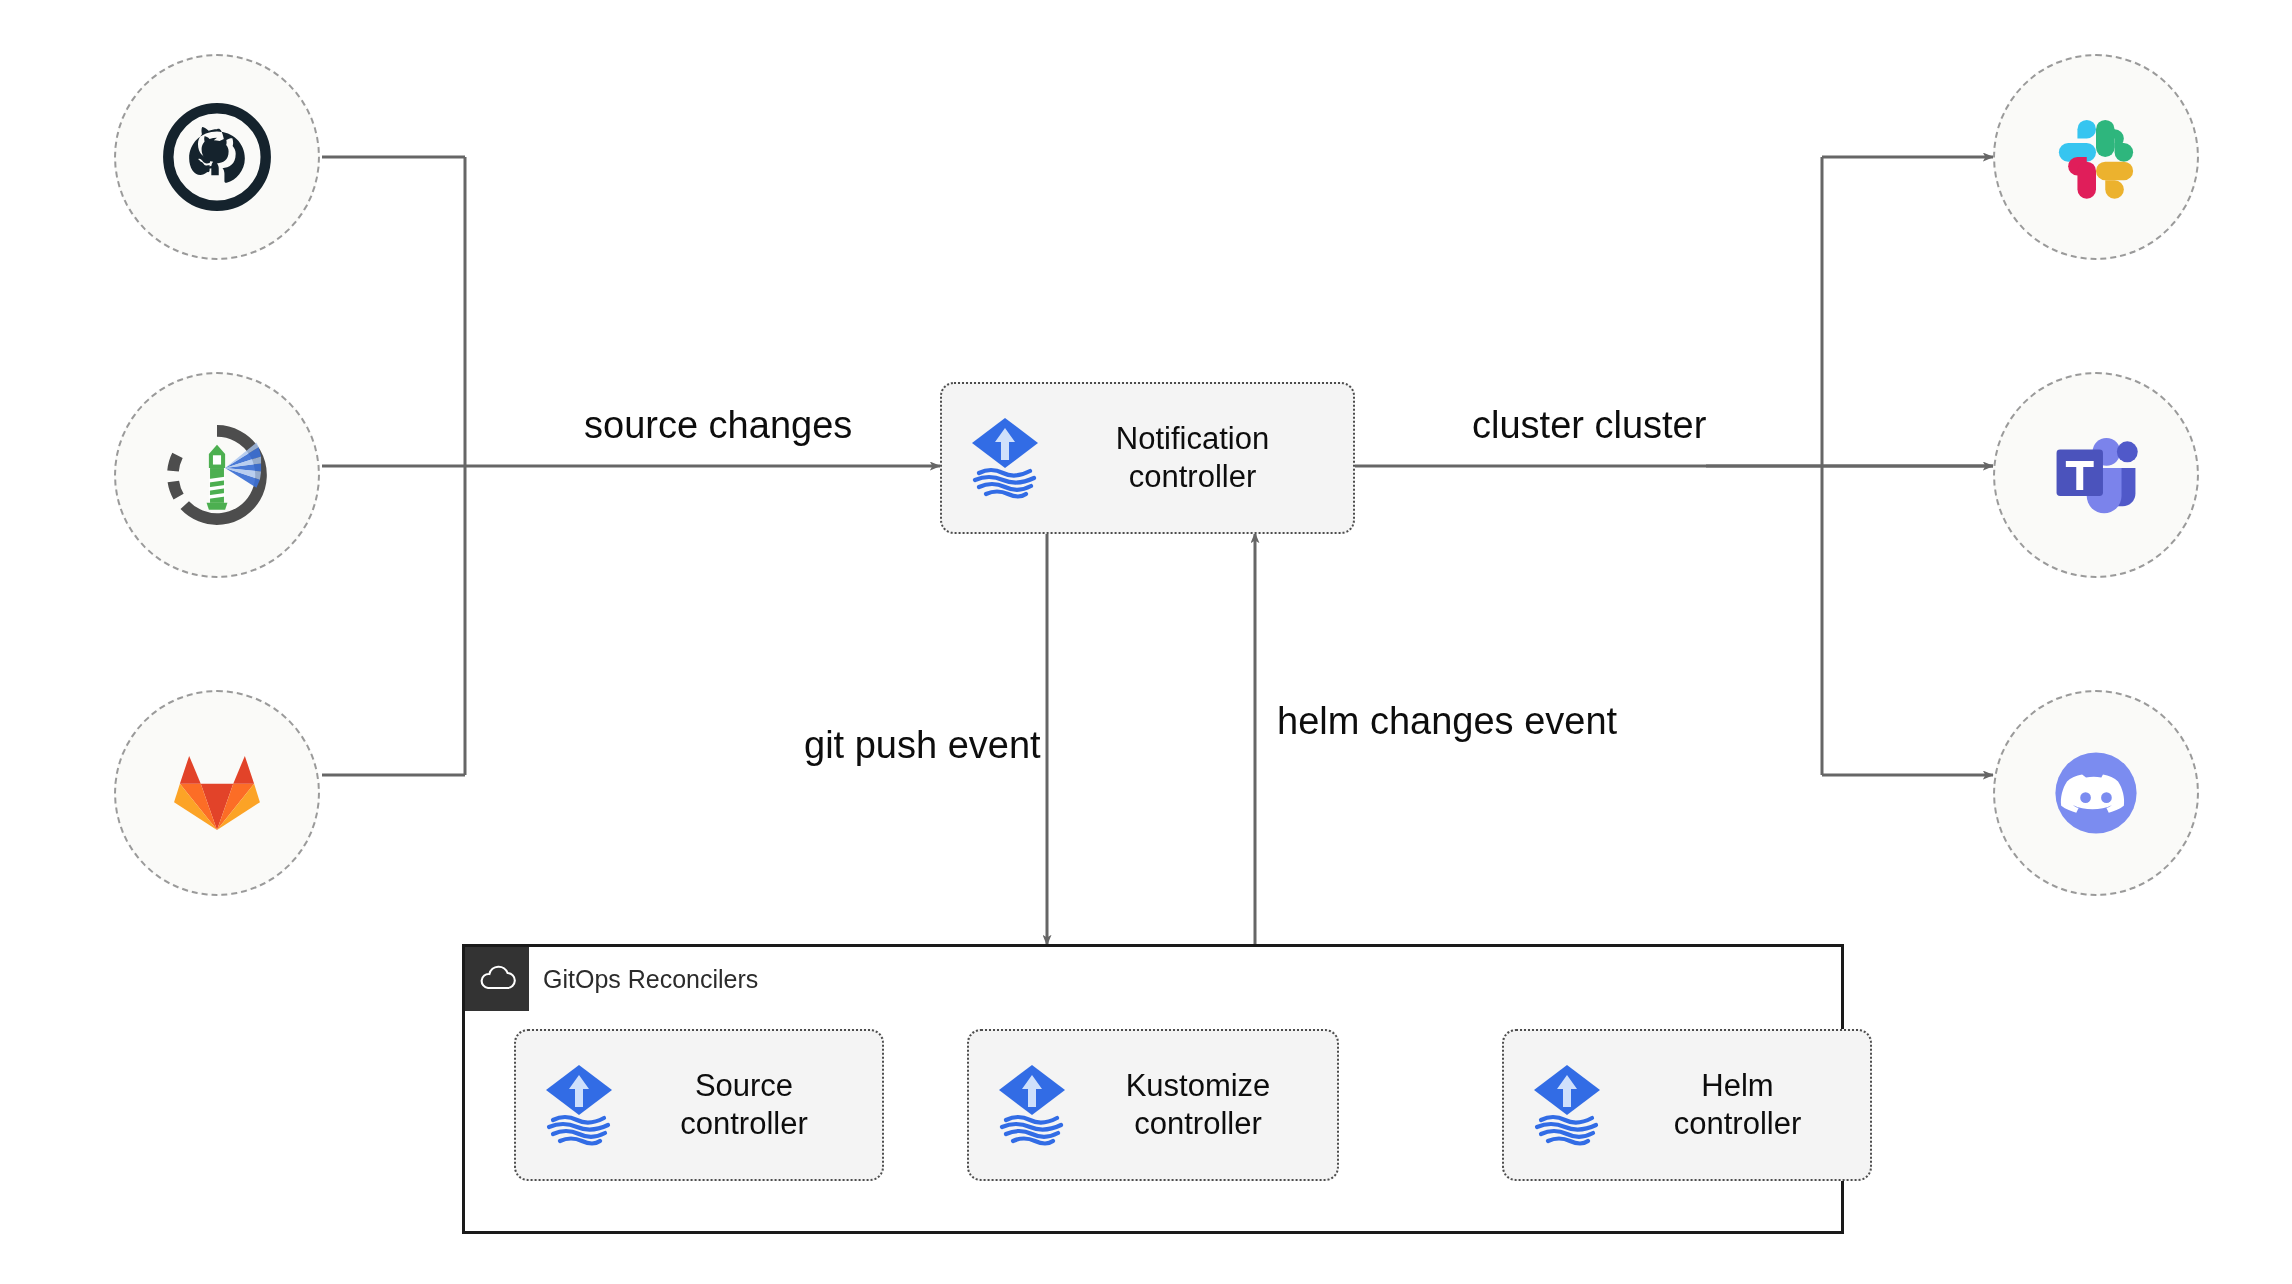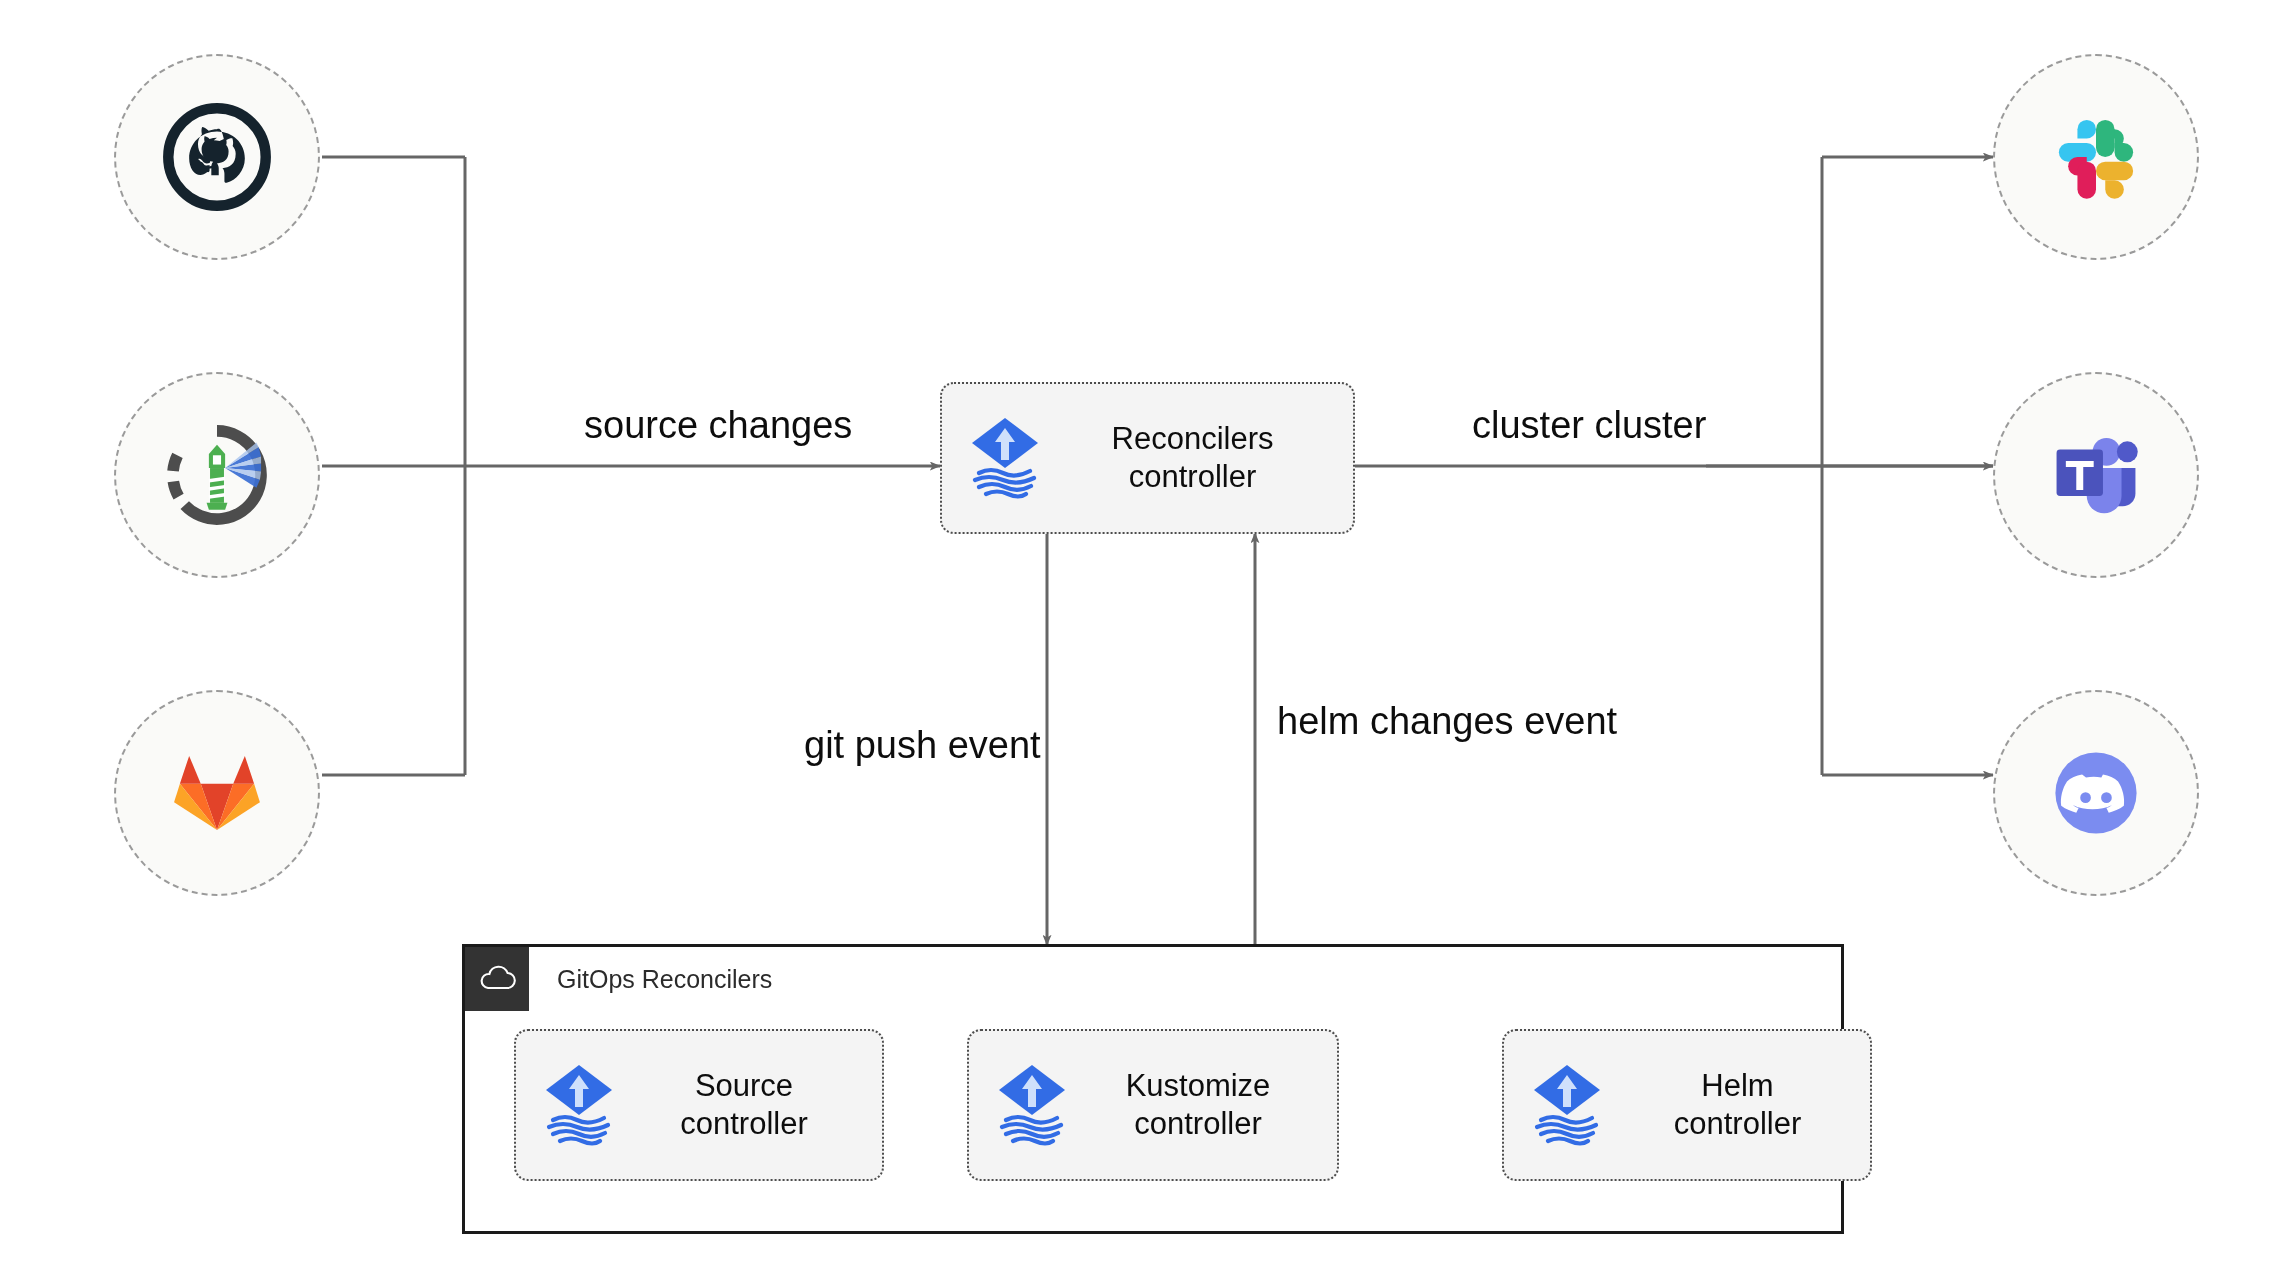--- a/index.html
+++ b/index.html
@@ -89,21 +89,21 @@
     top: 0;
     width: 64px;
     height: 64px;
     background: #333333;
     display: flex;
     align-items: center;
     justify-content: center;
   }
   #container-title {
     position: absolute;
-    left: 92px;
+    left: 78px;
     top: 18px;
     font-size: 25px;
     color: #2b2b2b;
   }
 
   
   .edge-label {
     position: absolute;
     font-size: 38px;
     color: #0d0d0d;
@@ -196,21 +196,21 @@
     <svg class="flux-logo" viewBox="0 0 72 84">
       <path fill="#326ce5" d="M36 2 L69 27 L36 52 L3 27 Z"></path>
       <path fill="#cfe0fb" d="M36 12 L46 26 L40 26 L40 44 L32 44 L32 26 L26 26 Z"></path>
       <g stroke="#326ce5" stroke-width="4.2" fill="none" stroke-linecap="round">
         <path d="M10 57 Q22 51 34 57 Q46 63 61 55"></path>
         <path d="M6 64 Q20 58 34 64 Q48 70 65 62"></path>
         <path d="M10 71 Q23 65 36 71 Q49 77 62 70"></path>
         <path d="M17 78 Q28 73 39 78 Q50 83 57 78"></path>
       </g>
     </svg>
-    <div class="ctrl-label">Reconcilers
+    <div class="ctrl-label">Notification
 controller</div>
   </div>
 
   <div class="node-circle" style="left:1993px; top:54px;">
     <svg class="glyph" viewBox="0 0 100 100">
       <g>
         <path fill="#36c5f0" d="M34 26a8 8 0 1 1 8 8h-8z"></path>
         <rect x="18" y="38" width="32" height="16" rx="8" fill="#36c5f0"></rect>
         <path fill="#2eb67d" d="M58 34a8 8 0 1 1 8 8v-8z" transform="translate(0,0)"></path>
         <rect x="50" y="18" width="16" height="32" rx="8" fill="#2eb67d"></rect>

